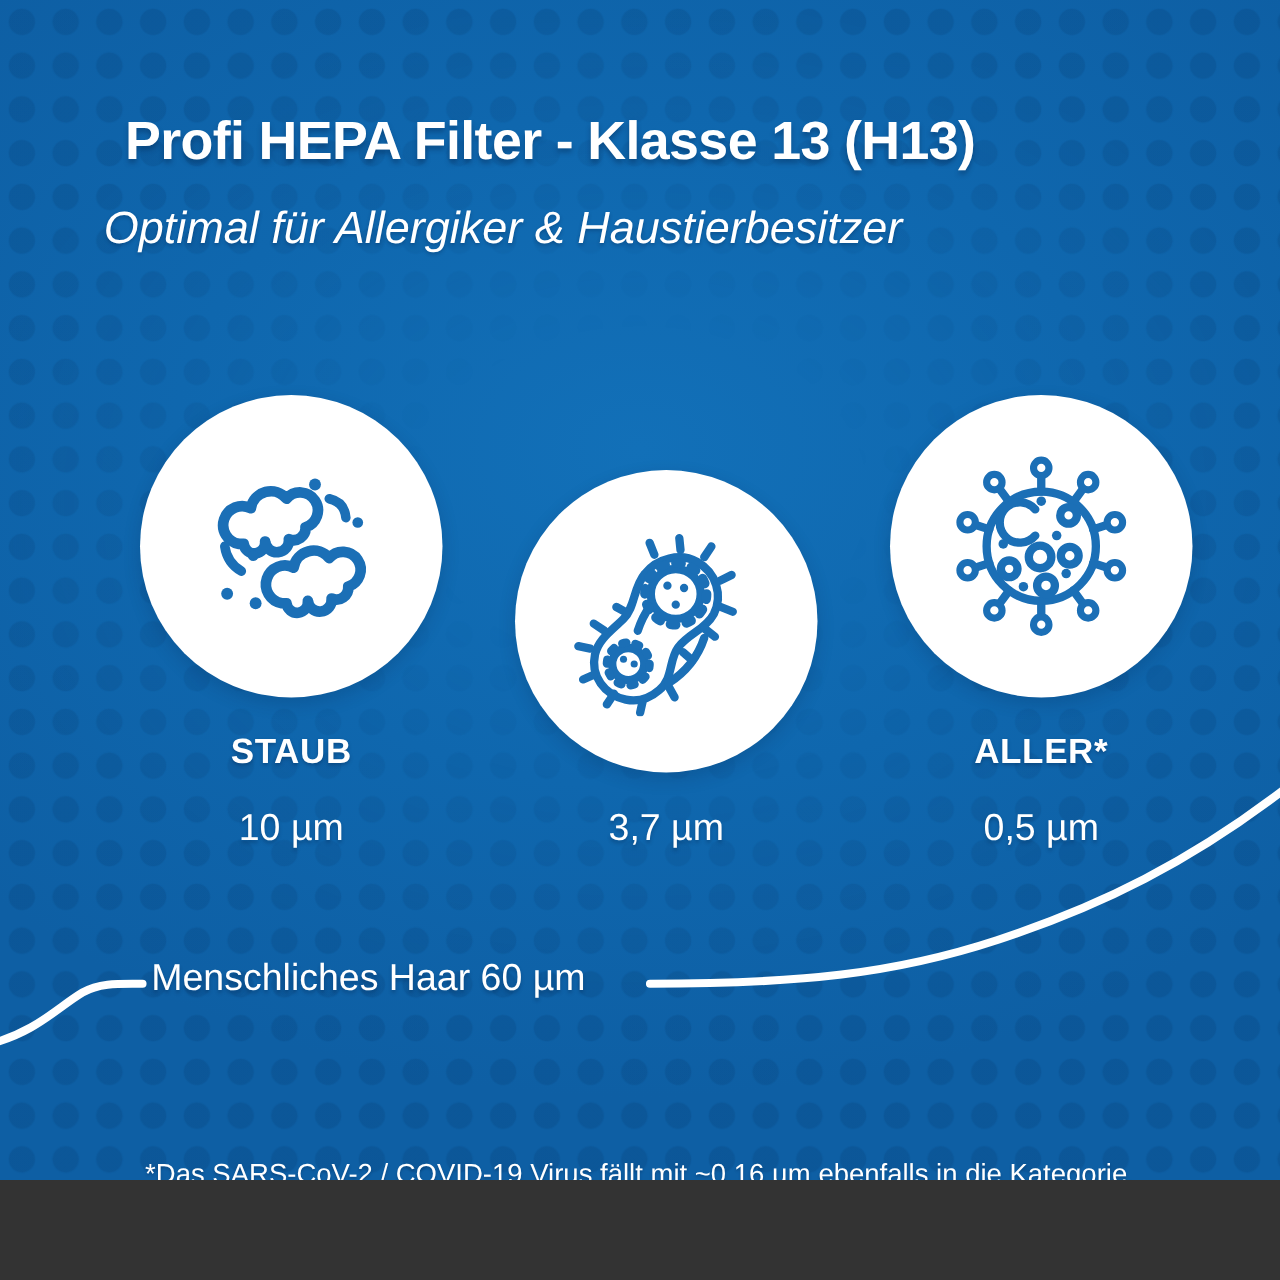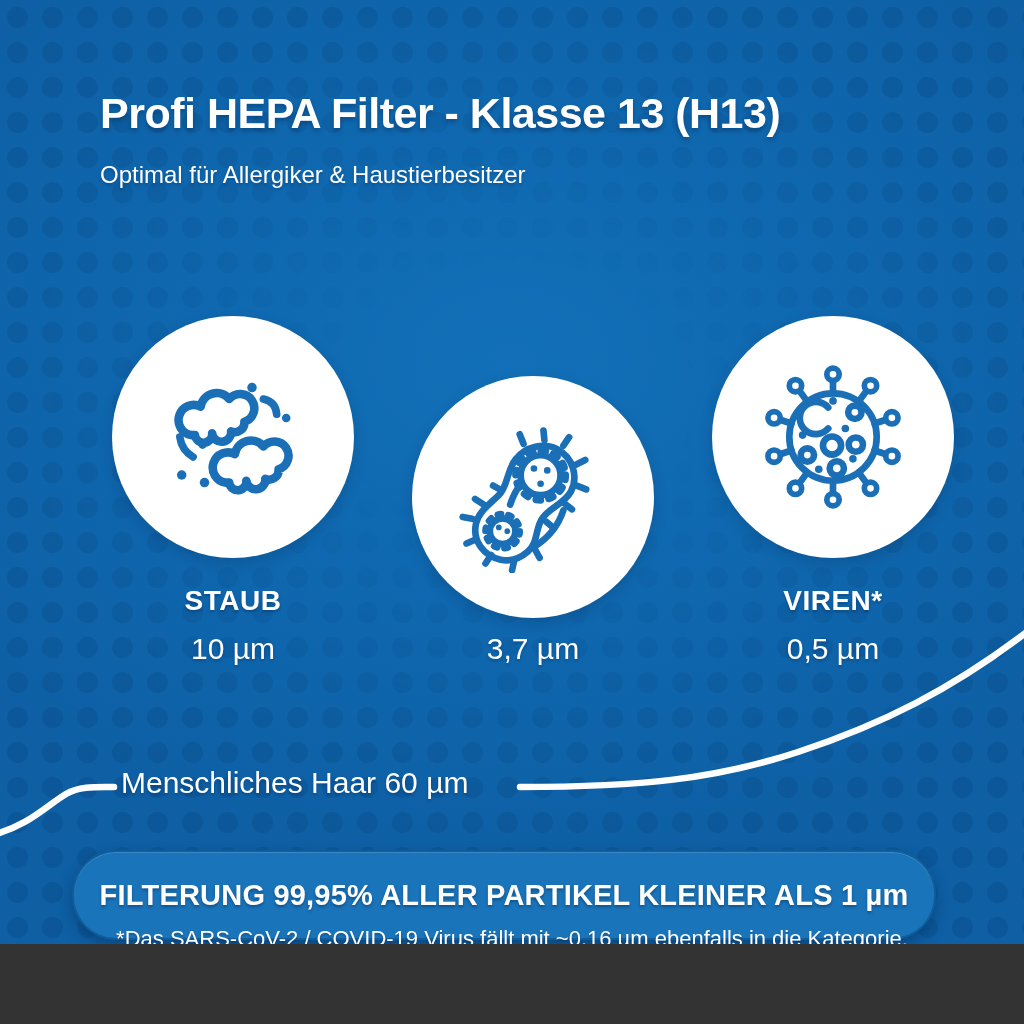--- a/index.html
+++ b/index.html
@@ -19,22 +19,22 @@
     mask-image:radial-gradient(ellipse 62% 50% at 50% 42%, transparent 28%, rgba(0,0,0,.55) 55%, #000 85%);
   }
   .title{
     position:absolute;left:100px;top:90px;
     font-size:43px;font-weight:bold;color:#fff;
     letter-spacing:-0.5px;line-height:1.1;
     text-shadow:0 3px 4px rgba(0,30,65,0.35);
     white-space:nowrap;
   }
   .subtitle{
-    position:absolute;left:100px;top:162px;
-    font-size:24px;color:#fff;
+    position:absolute;left:83px;top:162px;
+    font-size:36px;font-style:italic;color:#fff;
     letter-spacing:0;line-height:1.1;
     text-shadow:0 2px 3px rgba(0,30,65,0.3);
     white-space:nowrap;
   }
   .columns{
     position:absolute;left:112px;top:316px;
     display:flex;gap:58px;align-items:flex-end;
   }
   .col{width:242px;display:flex;flex-direction:column;align-items:center;}
   .badge{
@@ -43,21 +43,21 @@
     display:flex;align-items:center;justify-content:center;
     box-shadow:0 5px 14px rgba(0,30,60,0.18);
   }
   .badge svg{width:152px;height:152px;display:block;}
   .p-name{
     margin-top:26px;font-size:28px;font-weight:bold;color:#fff;
     letter-spacing:0.5px;line-height:34px;
     text-shadow:0 2px 3px rgba(0,30,65,0.35);
   }
   .p-size{
-    margin-top:14px;font-size:30px;color:#fff;line-height:34px;
+    margin-top:28px;font-size:30px;color:#fff;line-height:34px;
     text-shadow:0 2px 3px rgba(0,30,65,0.3);
   }
   .hairline{position:absolute;inset:0;pointer-events:none;}
   .hair-label{
     position:absolute;left:121px;top:766px;
     font-size:30px;color:#fff;white-space:nowrap;
     text-shadow:0 2px 3px rgba(0,30,65,0.3);
   }
   .banner{
     position:absolute;left:72px;top:850px;width:864px;height:90px;
@@ -173,32 +173,29 @@
           </g>
           <g class="icon-fill">
             <circle cx="80" cy="42" r="4"></circle>
             <circle cx="93" cy="71" r="4"></circle>
             <circle cx="48" cy="78" r="4"></circle>
             <circle cx="101" cy="103" r="4"></circle>
             <circle cx="65" cy="114" r="4"></circle>
           </g>
         </svg>
       </div>
-      <div class="p-name">VIREN*</div>
+      <div class="p-name">ALLER*</div>
       <div class="p-size">0,5 µm</div>
     </div>
 
   </div>
 
   <svg class="hairline" viewBox="0 0 1024 1024">
     <path d="M-8,835 C28,826 46,806 66,794 C80,786 96,787 114,787" stroke="#ffffff" stroke-width="6.5" fill="none" stroke-linecap="round"></path>
     <path d="M520,787 C640,787 716,779 798,752 C880,725 952,690 1032,628" stroke="#ffffff" stroke-width="6.5" fill="none" stroke-linecap="round"></path>
   </svg>
 
   <div class="hair-label">Menschliches Haar 60 µm</div>
 
-  <div class="banner">
-    <div class="banner-text">FILTERUNG 99,95% ALLER PARTIKEL KLEINER ALS 1 µm</div>
-  </div>
 
   <div class="footnote">*Das SARS-CoV-2 / COVID-19 Virus fällt mit ~0,16 µm ebenfalls in die Kategorie.</div>
 
 </div>
 
 </body></html>

